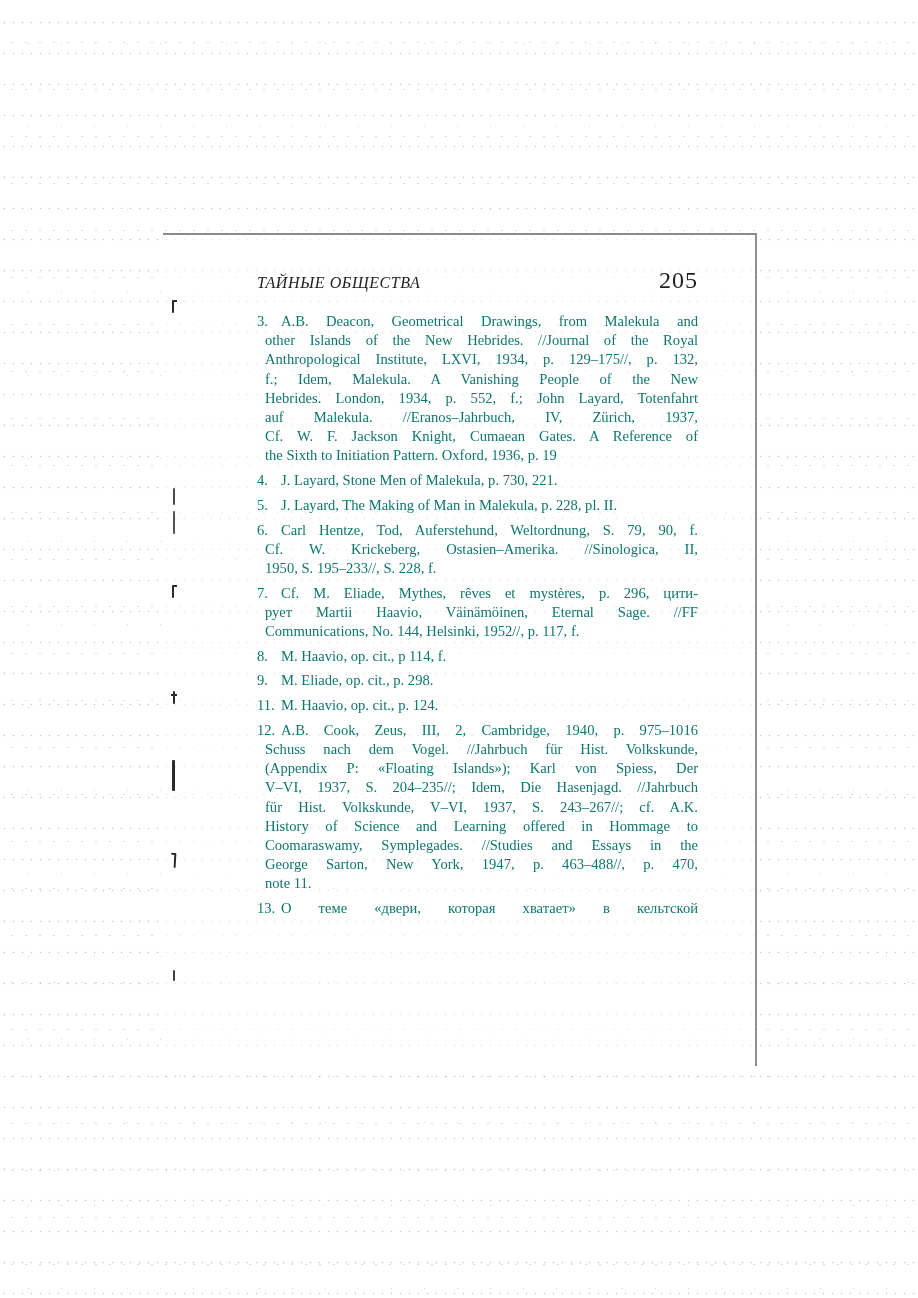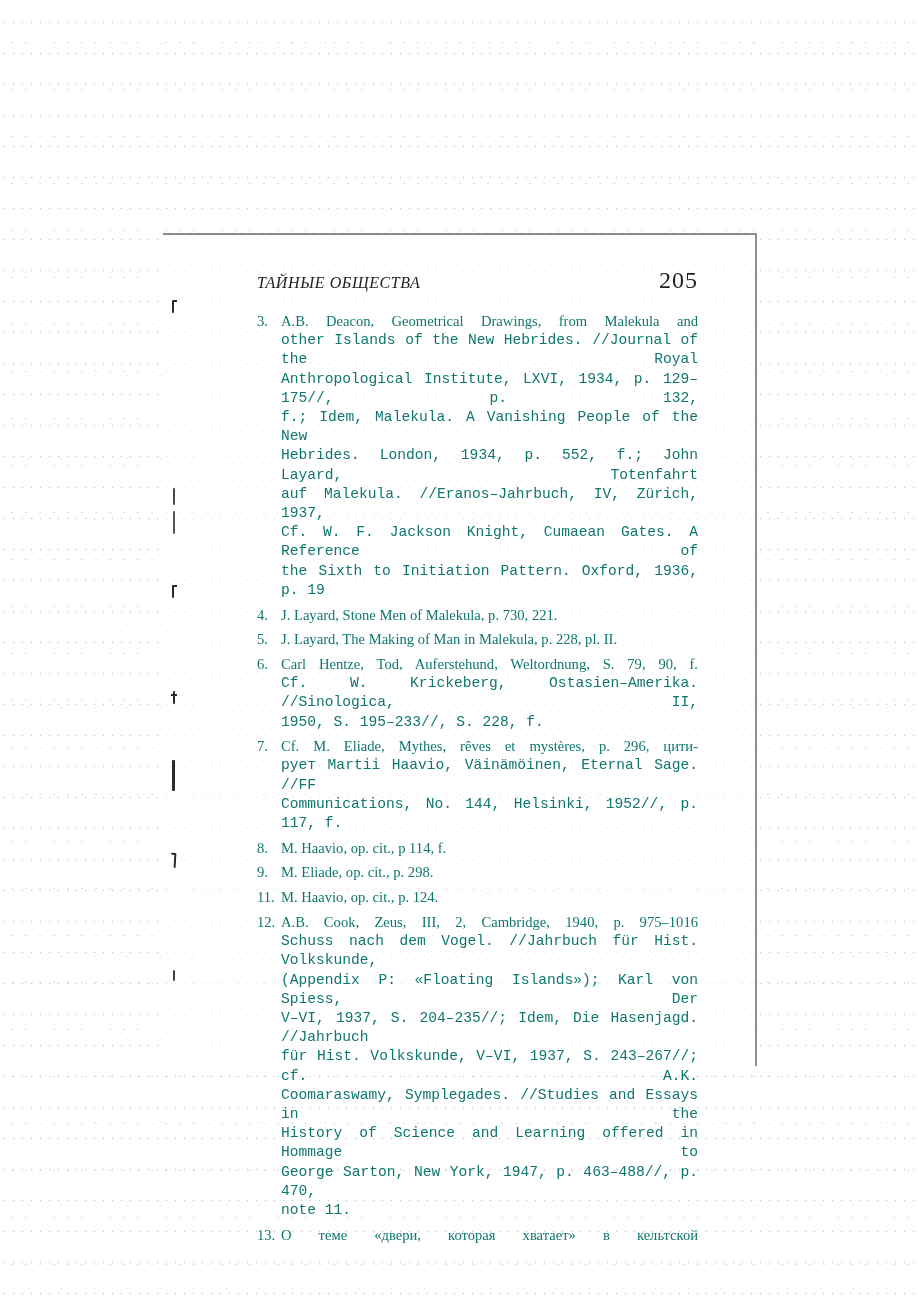--- a/index.html
+++ b/index.html
@@ -43,21 +43,21 @@
   }
   .ref-item{
     font-size:14.6px; line-height:19.2px; margin-bottom:5.5px;
     color:#0f766e;
   }
   .ref-item:last-child{margin-bottom:0;}
   .ref-line{
     text-align:justify; text-align-last:left; white-space:normal;
   }
   .ref-line.j{ text-align-last:justify; }
-  .ref-line.cont{ margin-left:24px;font-family:Liberation Mono, monospace; }
+  .ref-line.cont{ margin-left:8px; }
   .num{ display:inline-block; width:24px; }
 
   
   .scan-mark{
     position:absolute; width:2px; background:#2a2a2a; border-radius:1px;
   }
   .m1{left:172px; top:300px; height:13px;}
   .m1::after{content:""; position:absolute; left:1px; top:0; width:4px; height:2px; background:#2a2a2a;}
   .m2{left:173px; top:488px; height:17px; opacity:.85;}
   .m3{left:173px; top:511px; height:23px; opacity:.8;}
@@ -113,22 +113,22 @@
       </div>
       <div class="ref-item">
         <div class="ref-line"><span class="num">11.</span><span>M. Haavio, op. cit., p. 124.</span></div>
       </div>
       <div class="ref-item">
         <div class="ref-line j"><span class="num">12.</span><span>A.B. Cook, Zeus, III, 2, Cambridge, 1940, p. 975–1016</span></div>
         <div class="ref-line cont j">Schuss nach dem Vogel. //Jahrbuch für Hist. Volkskunde,</div>
         <div class="ref-line cont j">(Appendix P: «Floating Islands»); Karl von Spiess, Der</div>
         <div class="ref-line cont j">V–VI, 1937, S. 204–235//; Idem, Die Hasenjagd. //Jahrbuch</div>
         <div class="ref-line cont j">für Hist. Volkskunde, V–VI, 1937, S. 243–267//; cf. A.K.</div>
+        <div class="ref-line cont j">History of Science and Learning offered in Hommage to</div>
         <div class="ref-line cont j">Coomaraswamy, Symplegades. //Studies and Essays in the</div>
-        <div class="ref-line cont j">History of Science and Learning offered in Hommage to</div>
         <div class="ref-line cont j">George Sarton, New York, 1947, p. 463–488//, p. 470,</div>
         <div class="ref-line cont">note 11.</div>
       </div>
       <div class="ref-item">
         <div class="ref-line j"><span class="num">13.</span><span>О теме «двери, которая хватает» в кельтской</span></div>
       </div>
     </div>
 </div>
 
 <div class="scan-mark m1"></div>

